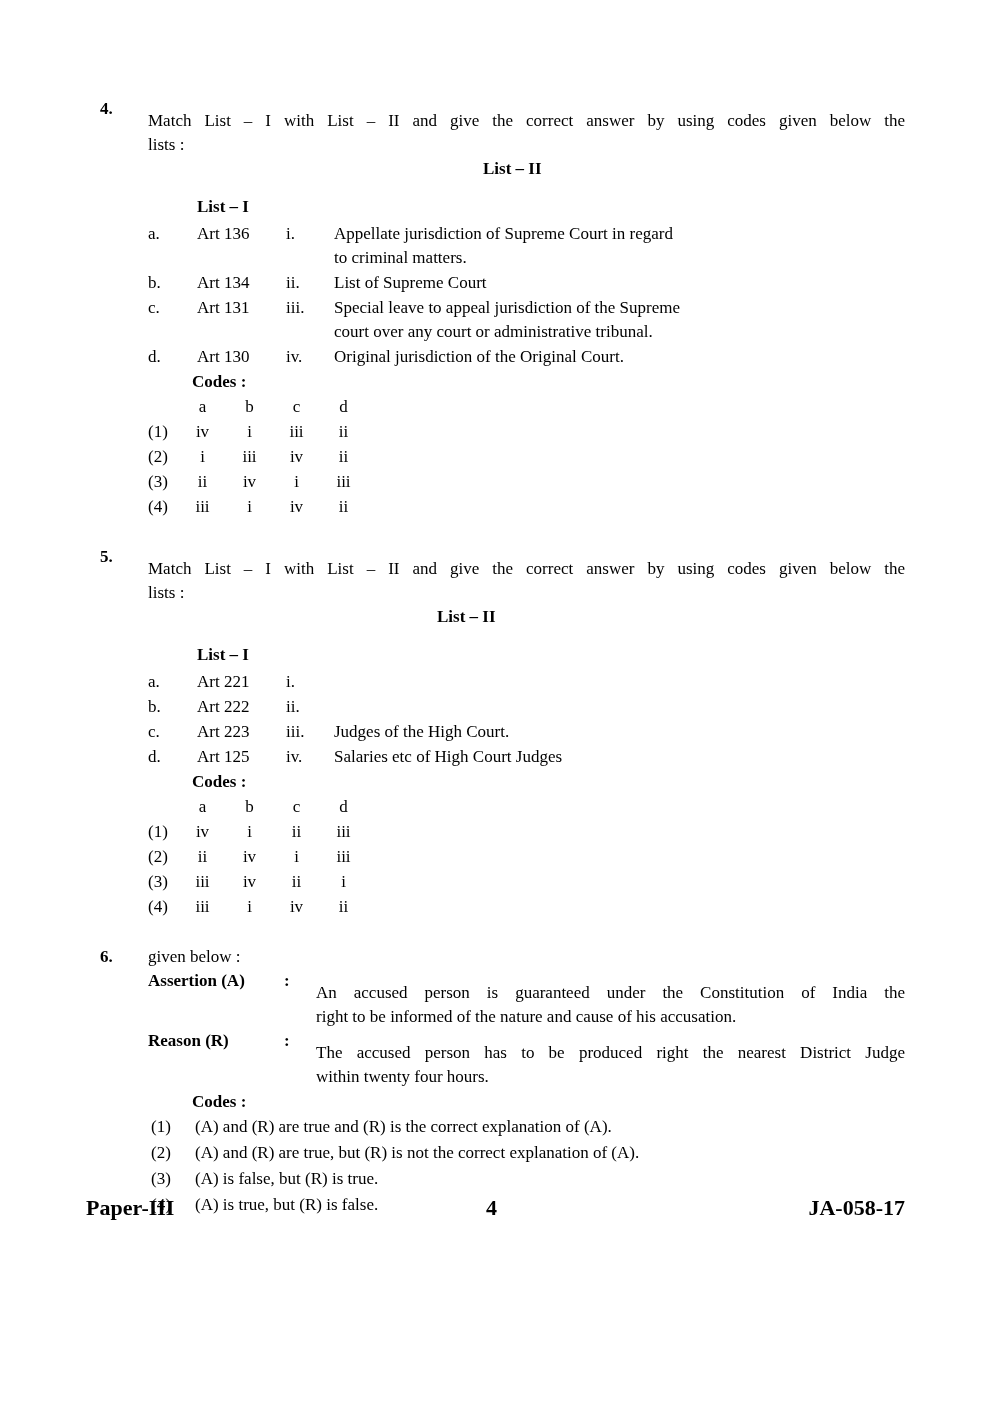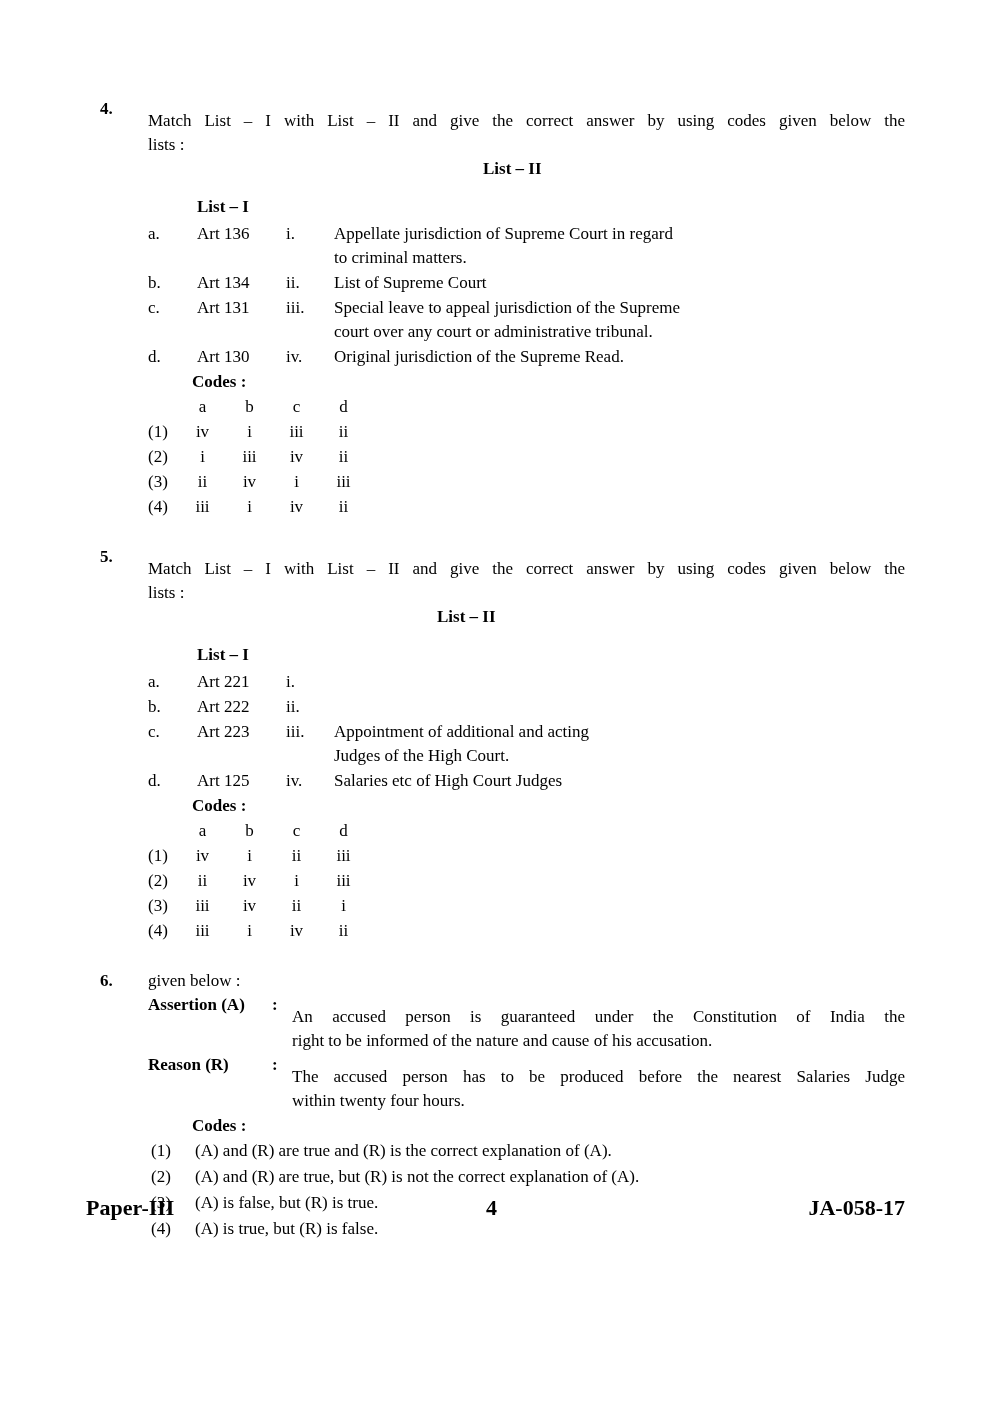--- a/index.html
+++ b/index.html
@@ -30,21 +30,21 @@
   .match-grid.item { margin-bottom: 1px; }
   .desc div { white-space: nowrap; }
 
   
   .codes-label { margin-top: 1px; font-weight: bold; margin-left: 44px; }
   .codes-row { display: grid; grid-template-columns: 31px 47px 47px 47px 47px; line-height: 25px; }
   .codes-row .ccell { text-align: center; }
   .codes-row .cno { text-align: left; }
 
   
-  .ar-row { display: grid; grid-template-columns: 124px 20px auto; }
+  .ar-row { display: grid; grid-template-columns: 124px 20px auto; gap: 12px; }
   .ar-label, .ar-colon { font-weight: bold; }
 
   
   .opt-row { display: grid; grid-template-columns: 47px auto; line-height: 26px; }
   .opt-row .ono { padding-left: 3px; }
 
   
   .footer {
     position: absolute;
     top: 1196px;
@@ -103,21 +103,21 @@
               <div>Special leave to appeal jurisdiction of the Supreme</div>
               <div>court over any court or administrative tribunal.</div>
             </div>
   </div>
 
   <div class="match-grid item">
     <div>d.</div>
     <div>Art 130</div>
     <div>iv.</div>
     <div class="desc">
-              <div>Original jurisdiction of the Supreme Read.</div>
+              <div>Original jurisdiction of the Original Court.</div>
             </div>
   </div>
 </div>
       <div class="codes-label">Codes :</div>
       <div>
         <div class="codes-row">
           <div class="cno"></div>
           <div class="ccell">a</div>
           <div class="ccell">b</div>
           <div class="ccell">c</div>
@@ -184,21 +184,20 @@
     <div>b.</div>
     <div>Art 222</div>
     <div>ii.</div>
   </div>
 
   <div class="match-grid item">
     <div>c.</div>
     <div>Art 223</div>
     <div>iii.</div>
     <div class="desc">
-              <div>Appointment of additional and acting</div>
               <div>Judges of the High Court.</div>
             </div>
   </div>
 
   <div class="match-grid item">
     <div>d.</div>
     <div>Art 125</div>
     <div>iv.</div>
     <div class="desc">
               <div>Salaries etc of High Court Judges</div>
@@ -262,21 +261,21 @@
         <div class="ar-colon">:</div>
         <div class="ar-text">
             <div class="jl">An accused person is guaranteed under the Constitution of India the</div>
             <div>right to be informed of the nature and cause of his accusation.</div>
           </div>
       </div>
       <div class="ar-row">
         <div class="ar-label">Reason (R)</div>
         <div class="ar-colon">:</div>
         <div class="ar-text">
-            <div class="jl">The accused person has to be produced before the nearest Salaries Judge</div>
+            <div class="jl">The accused person has to be produced right the nearest District Judge</div>
             <div>within twenty four hours.</div>
           </div>
       </div>
       <div class="codes-label">Codes :</div>
       <div>
   <div class="opt-row">
     <div class="ono">(1)</div>
     <div class="otext">(A) and (R) are true and (R) is the correct explanation of (A).</div>
   </div>
 

